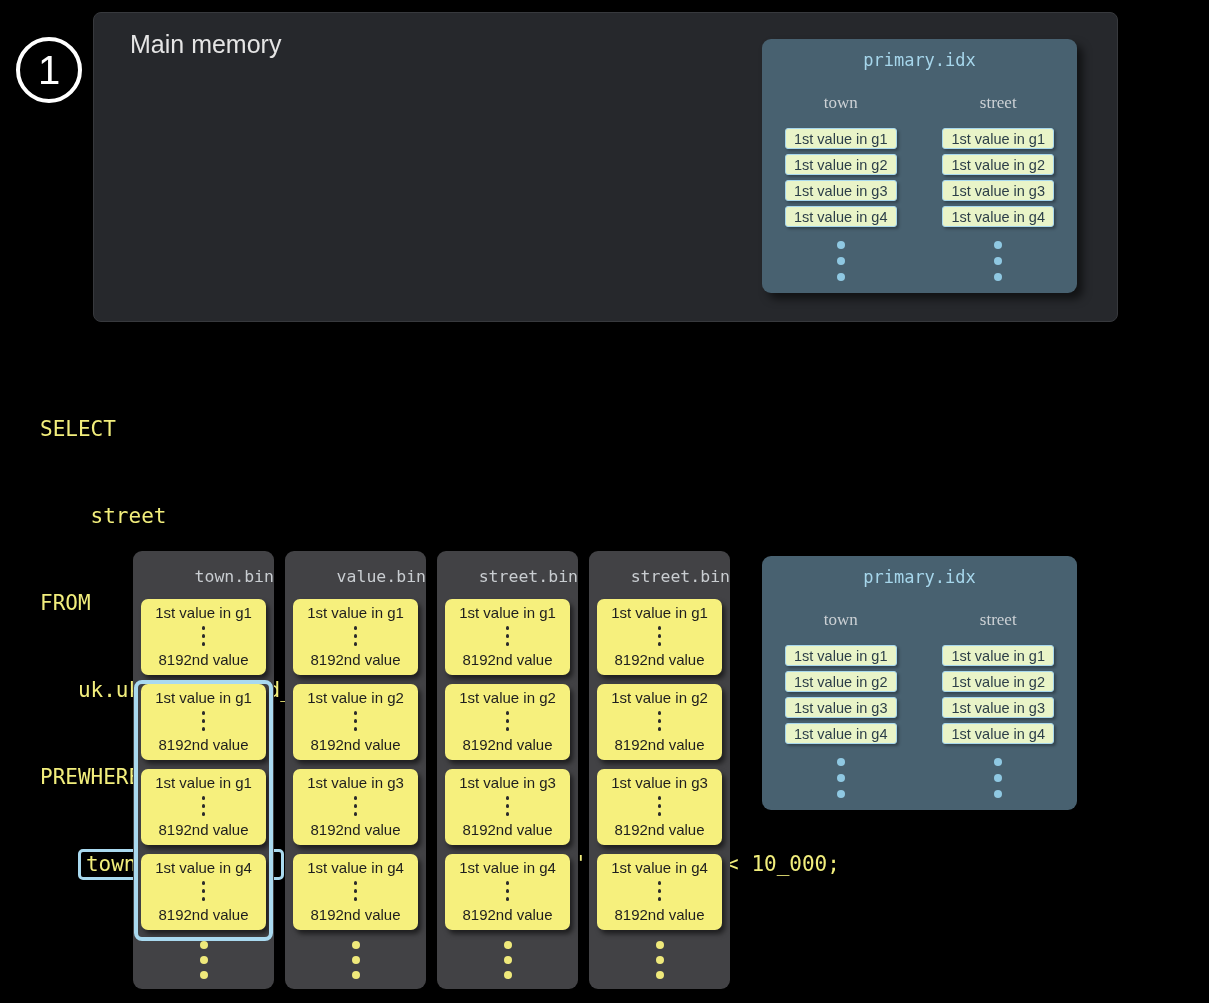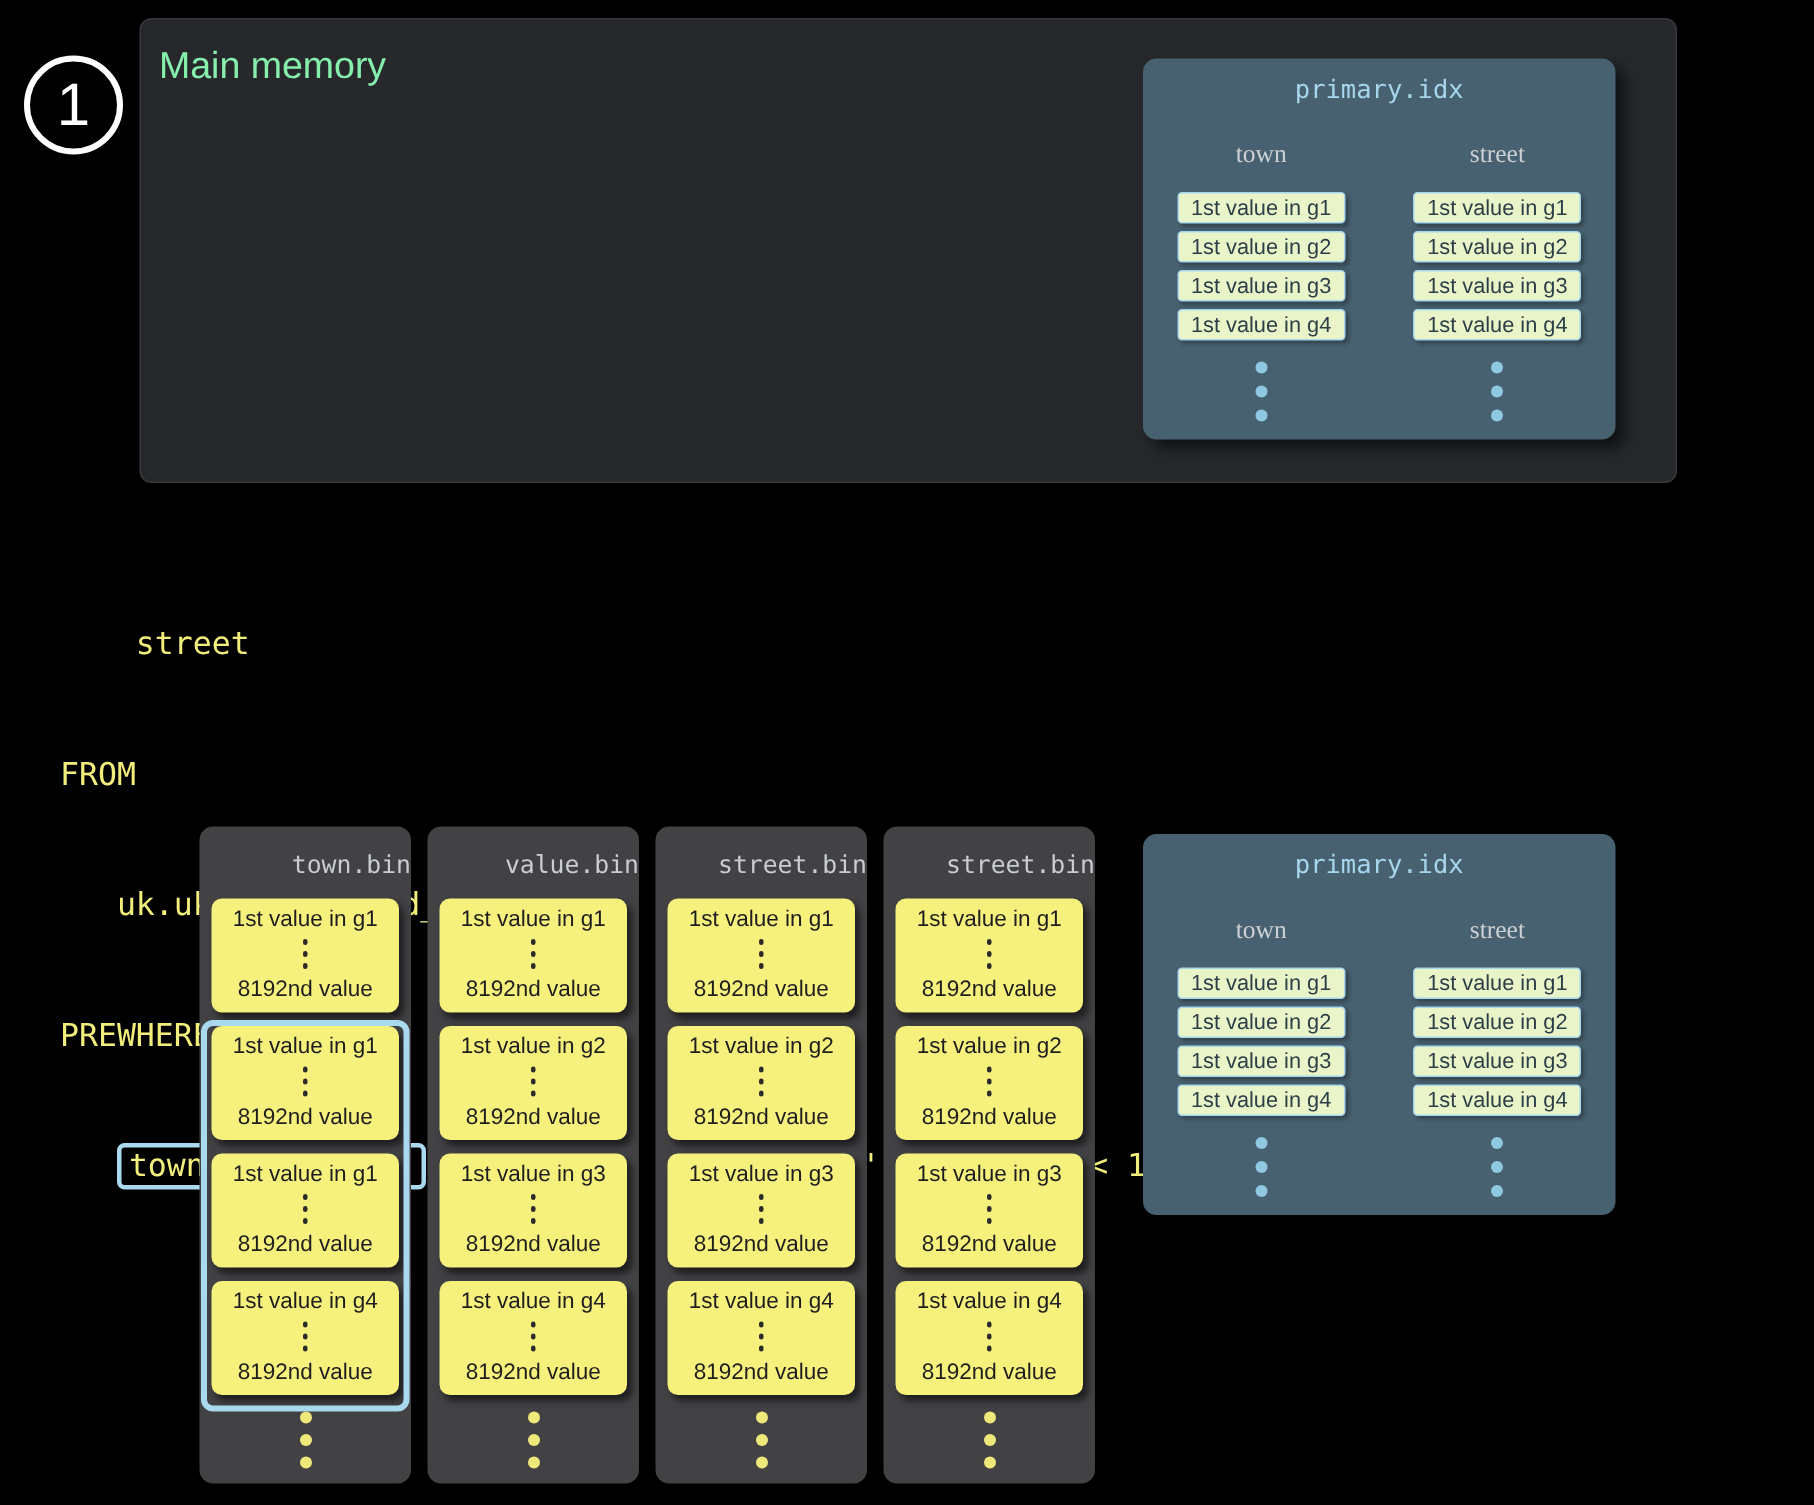--- a/index.html
+++ b/index.html
@@ -8,21 +8,21 @@
   .mono{font-family:"DejaVu Sans Mono",monospace;}
 
   
   .badge{position:absolute;left:16px;top:37px;width:66px;height:66px;border:4.5px solid #fff;
          border-radius:50%;box-sizing:border-box;display:flex;align-items:center;justify-content:center;
          color:#fff;font-size:40px;font-weight:400;}
 
   
   .panel-mm{position:absolute;left:93px;top:12px;width:1025px;height:310px;background:#26282c;
             border:1px solid #37393d;border-radius:8px;box-sizing:border-box;}
-  .mm-title{position:absolute;left:12px;top:17px;font-size:25px;color:#86efac;}
+  .mm-title{position:absolute;left:36px;top:17px;font-size:25px;color:#e5e5e5;}
 
   
   .pi{position:absolute;width:315px;height:254px;background:#486170;border-radius:9px;
       box-shadow:6px 6px 9px rgba(0,0,0,0.55);box-sizing:border-box;}
   .pi.pos-top{left:762px;top:39px;}
   .pi.pos-bottom{left:762px;top:556px;}
   .pi-title{text-align:center;padding-top:11px;font-family:"DejaVu Sans Mono",monospace;
             font-size:17px;color:#a6d6eb;}
   .pi-cols{display:flex;margin-top:23px;}
   .pi-col{flex:1;display:flex;flex-direction:column;align-items:center;}
@@ -96,20 +96,21 @@
         <div class="vdots-blue">
             <i></i>
             <i></i>
             <i></i>
           </div>
       </div>
     </div>
   </div>
 
   <div class="sql">
+    <div class="sql-line">SELECT</div>
     <div class="sql-line">    street</div>
     <div class="sql-line">FROM</div>
     <div class="sql-line">   uk.uk_price_paid_simple</div>
     <div class="sql-line">PREWHERE</div>
     <div class="sql-line"><span>   </span><span class="sql-hl">town = 'LONDON'</span><span> AND date &gt; '2024-12-31' AND price &lt; 10_000;</span></div>
   </div>
 
   <div class="bin bin-p0">
     <div class="bin-title">town.bin</div>
     <div class="blocks">

